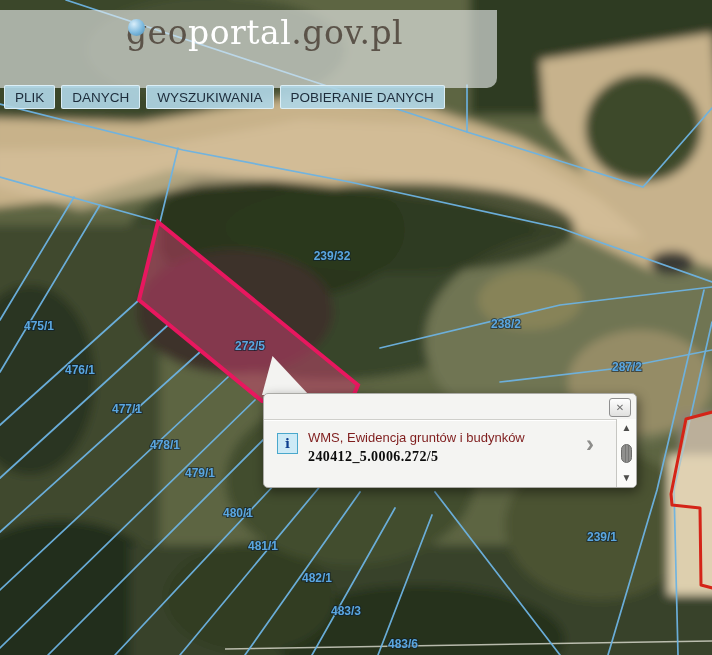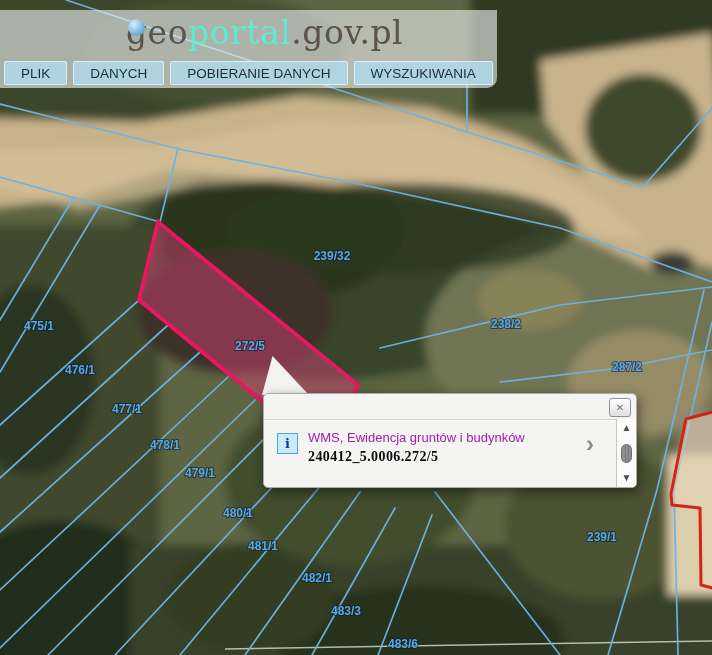--- a/index.html
+++ b/index.html
@@ -6,45 +6,45 @@
   #screen{position:relative;width:712px;height:655px;overflow:hidden;
           font-family:"Liberation Sans",sans-serif;background:#5d6542;}
   #map-svg{position:absolute;left:0;top:0;}
 
   
   #header-panel{position:absolute;left:0;top:10px;width:497px;height:78px;
     background:rgba(238,241,241,0.62);border-bottom-right-radius:10px;}
   #logo{position:absolute;left:126px;top:0;height:48px;line-height:46px;
     font-family:"DejaVu Serif",serif;font-size:33px;letter-spacing:0.5px;white-space:nowrap;cursor:pointer;}
   #logo .lg-dark{color:#5b5349;}
-  #logo .lg-blue{color:#5eead4;}
+  #logo .lg-blue{color:#ffffff;}
   #logo-ball{position:absolute;left:128px;top:9px;width:17px;height:17px;border-radius:50%;
     background:radial-gradient(circle at 35% 30%, #d9eefa, #7db9dd 55%, #4787ad);z-index:2;}
   #menu-bar{position:absolute;left:4px;top:51px;display:flex;gap:6px;}
-  .menu-btn{height:22px;display:flex;align-items:center;padding:0 16px;
+  .menu-btn{height:22px;display:flex;align-items:center;padding:0 10px;
     background:rgba(176,214,229,0.92);border:1px solid rgba(222,240,248,0.95);
-    border-radius:2px;color:#1d2c3b;font-size:13.5px;cursor:pointer;white-space:nowrap;}
+    border-radius:2px;color:#1d2c3b;font-size:13.5px;cursor:pointer;white-space:nowrap;margin-top:24px;}
 
   
   #popup-tail{position:absolute;left:260px;top:356px;width:50px;height:39px;
     background:#f3f3f1;clip-path:polygon(25% 0%, 4% 100%, 98% 100%);}
   #popup{position:absolute;left:263px;top:393px;width:374px;height:95px;
     background:#f4f4f2;border:1px solid #aaaaa6;border-radius:5px;box-sizing:border-box;
     box-shadow:2px 4px 12px rgba(0,0,0,0.45);}
   #popup-titlebar{position:relative;height:25px;}
   #popup-close{position:absolute;right:5px;top:4px;width:20px;height:17px;
     border:1px solid #8f8f8f;border-radius:3px;background:linear-gradient(#fefefe,#e1e1df);
     color:#6f6f6f;font-size:10px;display:flex;align-items:center;justify-content:center;cursor:pointer;}
   #popup-sep{height:0;border-top:1px solid #cfcfcb;border-bottom:1px solid #ffffff;}
   #popup-content{display:flex;align-items:flex-start;padding:9px 6px 0 13px;}
   #popup-info-icon{width:19px;height:19px;margin:3px 10px 0 0;flex:none;
     background:#cdeaf6;border:1px solid #4aa8cc;color:#0c3e8e;
     font-family:"DejaVu Serif",serif;font-weight:bold;font-size:13px;
     display:flex;align-items:center;justify-content:center;}
-  #popup-line1{font-size:13px;color:#a21caf;line-height:16px;}
+  #popup-line1{font-size:13px;color:#7f1d1d;line-height:16px;}
   #popup-line2{font-family:"Liberation Serif",serif;font-weight:bold;font-size:14px;
     color:#0c0c0c;letter-spacing:0.4px;line-height:22px;}
   #popup-chevron{position:absolute;left:322px;top:38px;color:#8d8d8b;font-size:24px;
     font-weight:bold;cursor:pointer;line-height:24px;}
   #popup-scroll{position:absolute;right:0;top:25px;bottom:0;width:20px;
     border-left:1px solid #c6c6c2;background:#fbfbf9;border-radius:0 0 4px 0;
     display:flex;flex-direction:column;align-items:center;justify-content:space-between;
     padding:4px 0;box-sizing:border-box;}
   .scroll-arrow{color:#4d4d4b;font-size:10px;line-height:10px;cursor:pointer;}
   #popup-thumb{width:11px;height:19px;background:#90908e;border:1px solid #6d6d6b;
@@ -147,22 +147,22 @@
   </svg>
 
   <div id="header-panel">
     <div id="logo-ball"></div>
     <div id="logo">
       <span class="lg-dark">geo</span><span class="lg-blue">portal</span><span class="lg-dark">.gov.pl</span>
     </div>
     <div id="menu-bar">
       <div class="menu-btn">PLIK</div>
       <div class="menu-btn">DANYCH</div>
+      <div class="menu-btn">WYSZUKIWANIA</div>
       <div class="menu-btn">POBIERANIE DANYCH</div>
-      <div class="menu-btn">WYSZUKIWANIA</div>
     </div>
   </div>
 
   <div id="popup-tail"></div>
 
   <div id="popup">
     <div id="popup-titlebar">
       <div id="popup-close">✕</div>
     </div>
     <div id="popup-sep"></div>

